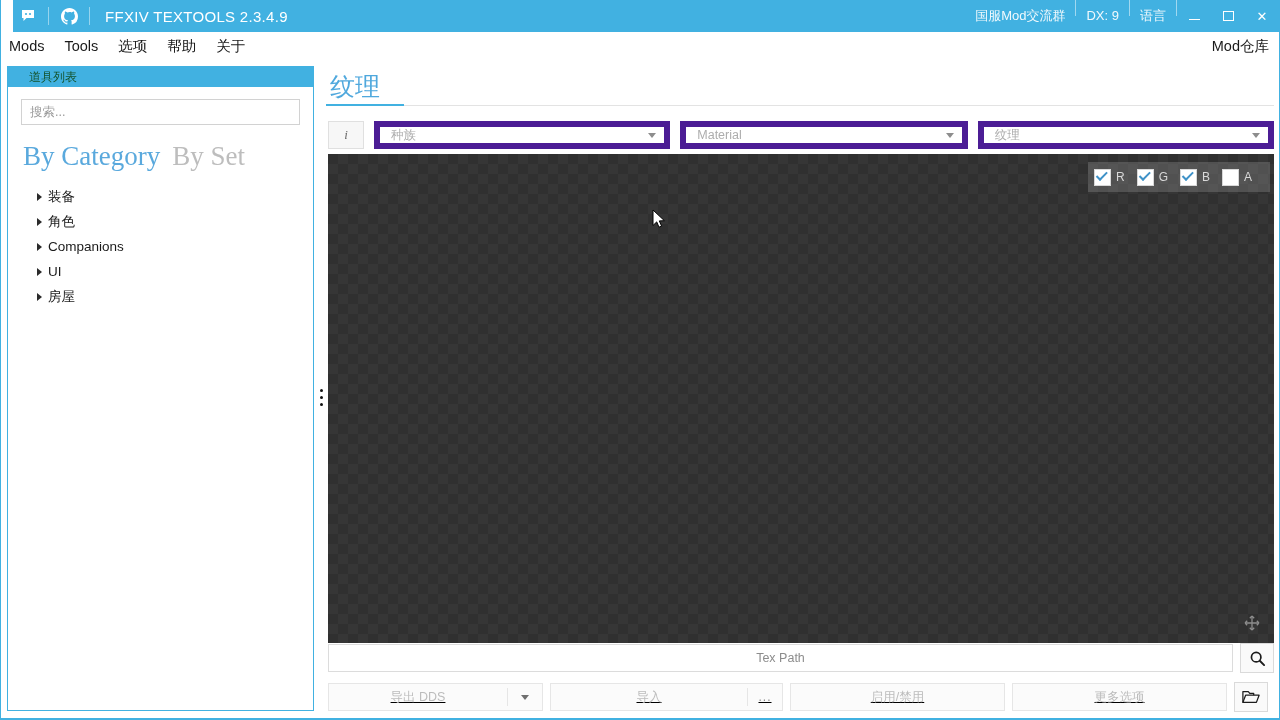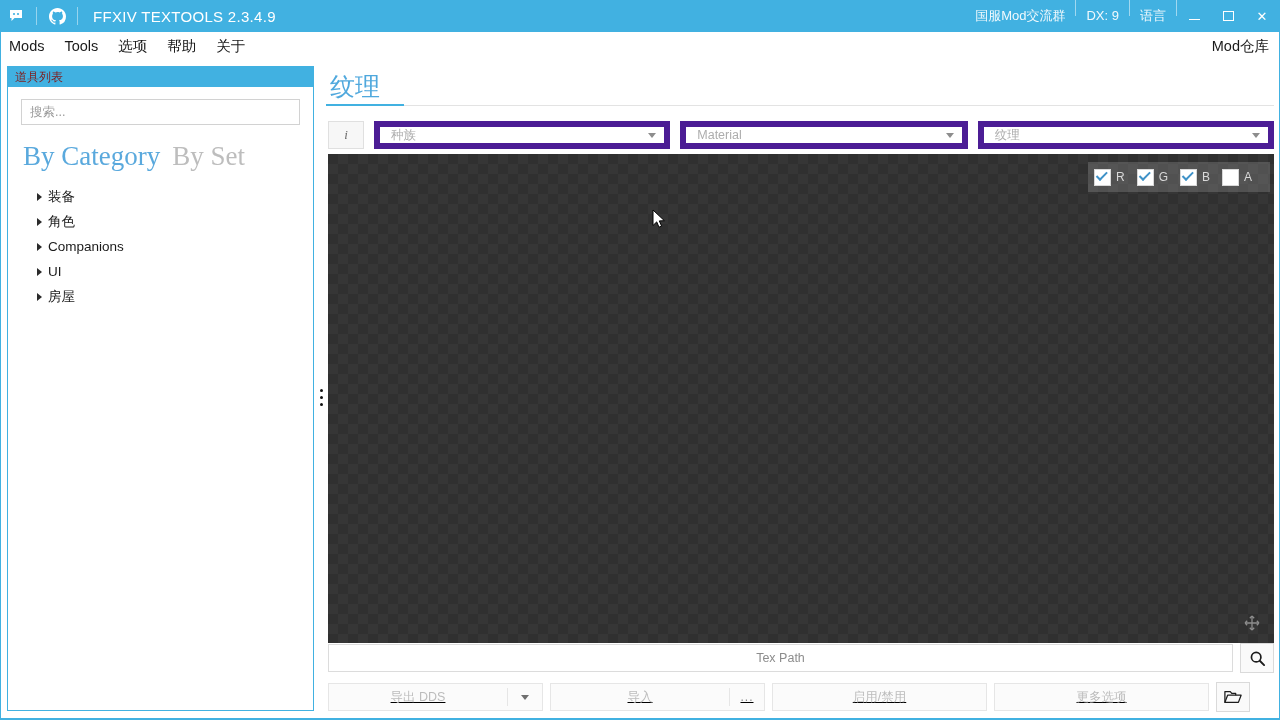--- a/index.html
+++ b/index.html
@@ -14,21 +14,21 @@
     position: relative;
     width: 1280px; height: 720px;
     background: #ffffff;
     border-left: 1px solid #41b1e1;
     border-right: 1px solid #41b1e1;
     border-bottom: 2px solid #41b1e1;
   }
 
   
   .titlebar {
-    position: absolute; top: 0; left: 0; right: 0; height: 32px;
+    position: absolute; top: 0; left: 12px; right: 0; height: 32px;
     background: #41b1e1;
     display: flex; align-items: center;
     color: #ffffff;
   }
   .tb-icon {
     width: 30px; height: 32px;
     display: flex; align-items: center; justify-content: center;
     color: #ffffff;
   }
   .tb-sep {
@@ -76,22 +76,22 @@
 
   
   .sidebar {
     position: absolute; left: 6px; top: 66px;
     width: 307px; height: 645px;
     border: 1px solid #41b1e1;
     background: #ffffff;
   }
   .sidebar-header {
     height: 20px; background: #41b1e1;
-    color: #7f1d1d; font-size: 12px;
-    padding-left: 7px; line-height: 20px;
+    color: #14532d; font-size: 12px;
+    padding-left: 21px; line-height: 20px;
     white-space: nowrap;
   }
   .sidebar-body { padding: 12px 13px 0 13px; }
   .search-box {
     width: 100%; height: 26px;
     border: 1px solid #d2d2d2; background: #fff;
     font-size: 12.5px; color: #555;
     padding: 0 8px; outline: none;
     font-family: "Liberation Sans", sans-serif;
   }
@@ -249,21 +249,21 @@
     font-size: 12.5px; color: #bcbcbc; white-space: nowrap;
   }
   .btn.split { padding: 0; }
   .btn.split .lbl { flex: 1; display:flex; align-items:center; justify-content:center; height:100%; }
   .btn.split .div { width: 1px; height: 18px; background: #e6e6e6; }
   .btn.split .drop {
     width: 34px; height: 100%;
     display: flex; align-items: center; justify-content: center;
   }
   .btn-export { width: 215px; }
-  .btn-import { width: 215px; }
+  .btn-import { width: 233px; }
   .btn-toggle { width: 215px; }
   .btn-more { width: 215px; }
   .drop-caret {
     width: 0; height: 0;
     border-left: 4.5px solid transparent;
     border-right: 4.5px solid transparent;
     border-top: 5px solid #6f6f6f;
   }
   .ellipsis { font-size: 12px; color: #8a8a8a; letter-spacing: 1px; }
 

